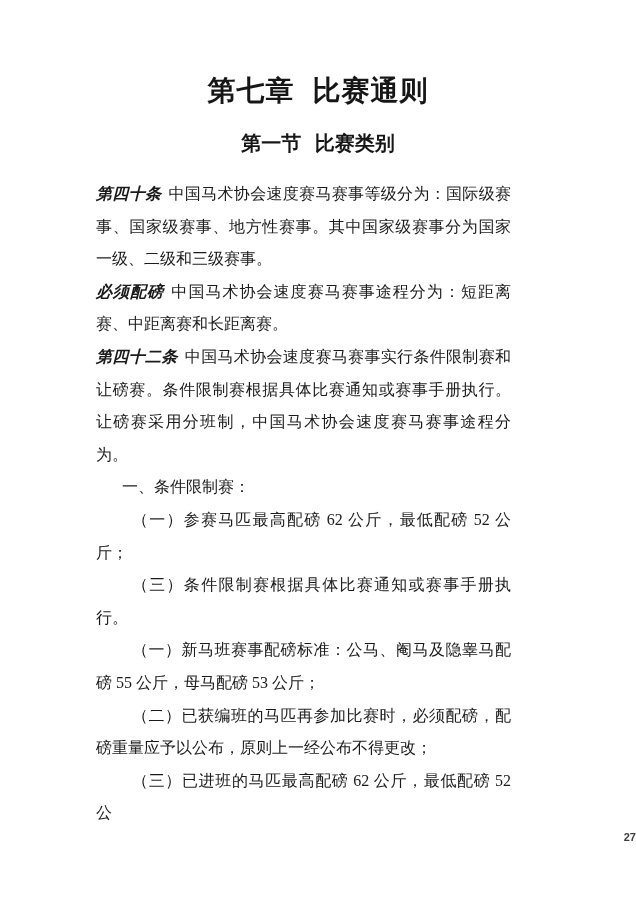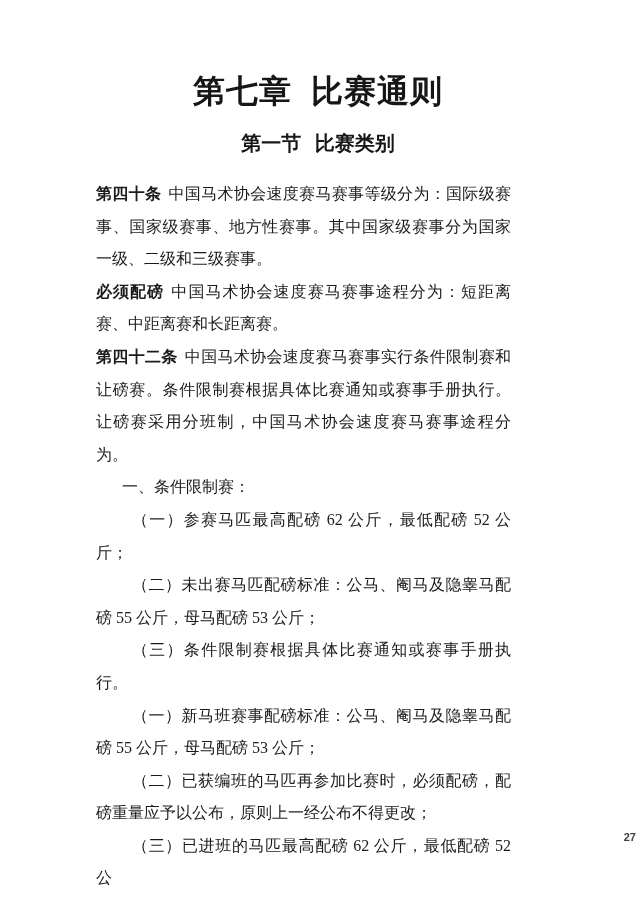--- a/index.html
+++ b/index.html
@@ -20,21 +20,21 @@
     background: #ffffff;
     overflow: hidden;
   }
   .chapter-title {
     position: absolute;
     top: 72px;
     left: 0;
     width: 636px;
     margin: 0;
     text-align: center;
-    font-size: 32px;
+    font-size: 28px;
     line-height: 38px;
     font-weight: bold;
     word-spacing: 10px;
     letter-spacing: 1px;
     color: #161616;
   }
   .section-title {
     position: absolute;
     top: 130px;
     left: 0;
@@ -57,20 +57,21 @@
     line-height: 32.6px;
   }
   .para {
     margin: 0;
     text-align: justify;
     text-justify: inter-character;
   }
   .para-label:not(:empty) {
     font-weight: bold;
     margin-right: 0.45em;
+    font-style: italic;
   }
   .indent1 { text-indent: 26px; }
   .indent2 { text-indent: 36px; }
   .page-number {
     position: absolute;
     top: 831px;
     left: 0;
     width: 636px;
     text-align: right;
     font-family: "Liberation Sans", "DejaVu Sans", sans-serif;
@@ -93,21 +94,20 @@
     <p class="para"><span class="para-label">第四十条</span><span class="para-text">中国马术协会速度赛马赛事等级分为：国际级赛事、国家级赛事、地方性赛事。其中国家级赛事分为国家一级、二级和三级赛事。</span></p>
 
     <p class="para"><span class="para-label">必须配磅</span><span class="para-text">中国马术协会速度赛马赛事途程分为：短距离赛、中距离赛和长距离赛。</span></p>
 
     <p class="para"><span class="para-label">第四十二条</span><span class="para-text">中国马术协会速度赛马赛事实行条件限制赛和让磅赛。条件限制赛根据具体比赛通知或赛事手册执行。让磅赛采用分班制，中国马术协会速度赛马赛事途程分为。</span></p>
 
     <p class="para indent1"><span class="para-label"></span><span class="para-text">一、条件限制赛：</span></p>
 
     <p class="para indent2"><span class="para-label"></span><span class="para-text">（一）参赛马匹最高配磅 62 公斤，最低配磅 52 公斤；</span></p>
 
-    <p class="para indent2"><span class="para-label"></span><span class="para-text">（二）未出赛马匹配磅标准：公马、阉马及隐睾马配磅 55 公斤，母马配磅 53 公斤；</span></p>
 
     <p class="para indent2"><span class="para-label"></span><span class="para-text">（三）条件限制赛根据具体比赛通知或赛事手册执行。</span></p>
 
 
     <p class="para indent2"><span class="para-label"></span><span class="para-text">（一）新马班赛事配磅标准：公马、阉马及隐睾马配磅 55 公斤，母马配磅 53 公斤；</span></p>
 
     <p class="para indent2"><span class="para-label"></span><span class="para-text">（二）已获编班的马匹再参加比赛时，必须配磅，配磅重量应予以公布，原则上一经公布不得更改；</span></p>
 
     <p class="para indent2"><span class="para-label"></span><span class="para-text">（三）已进班的马匹最高配磅 62 公斤，最低配磅 52 公</span></p>
 

